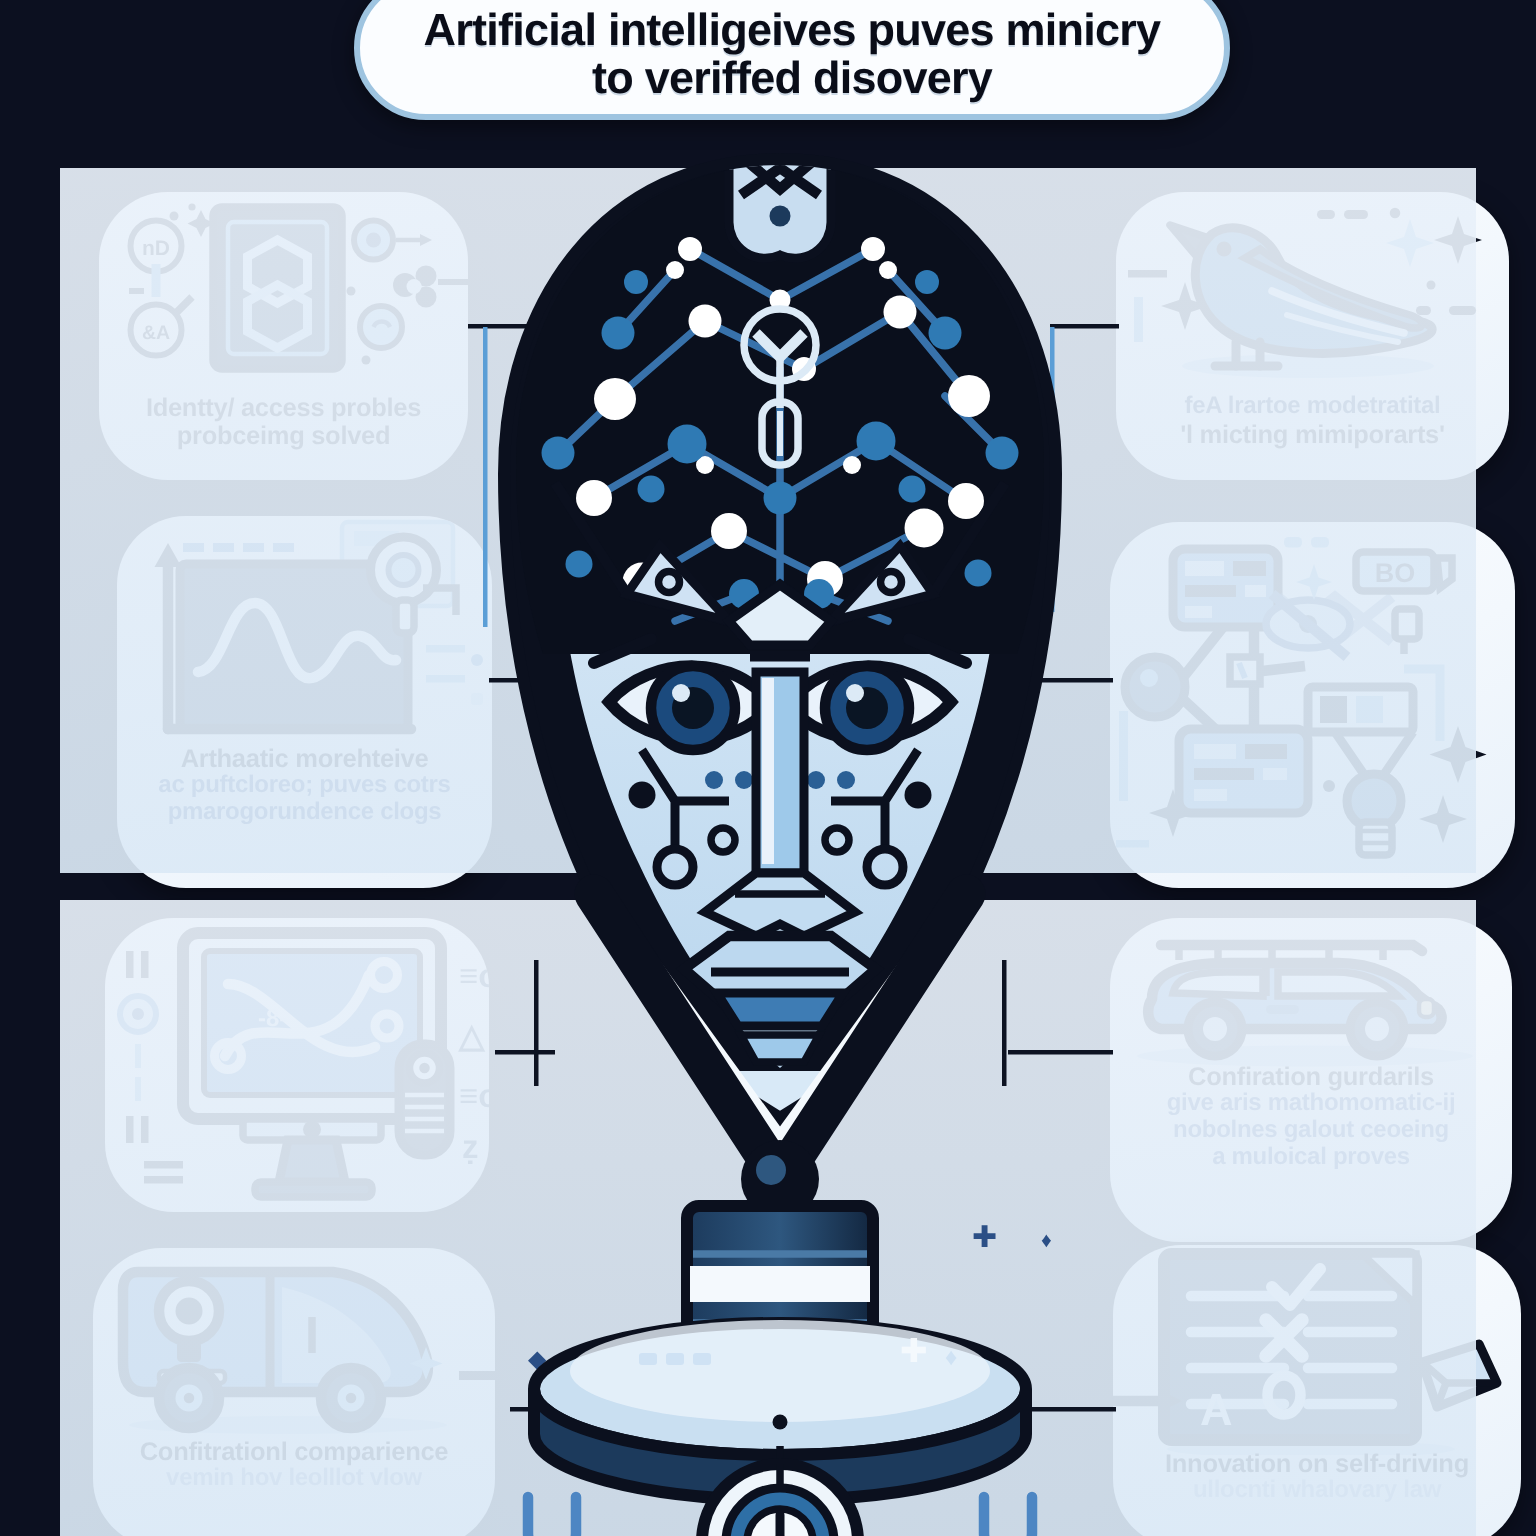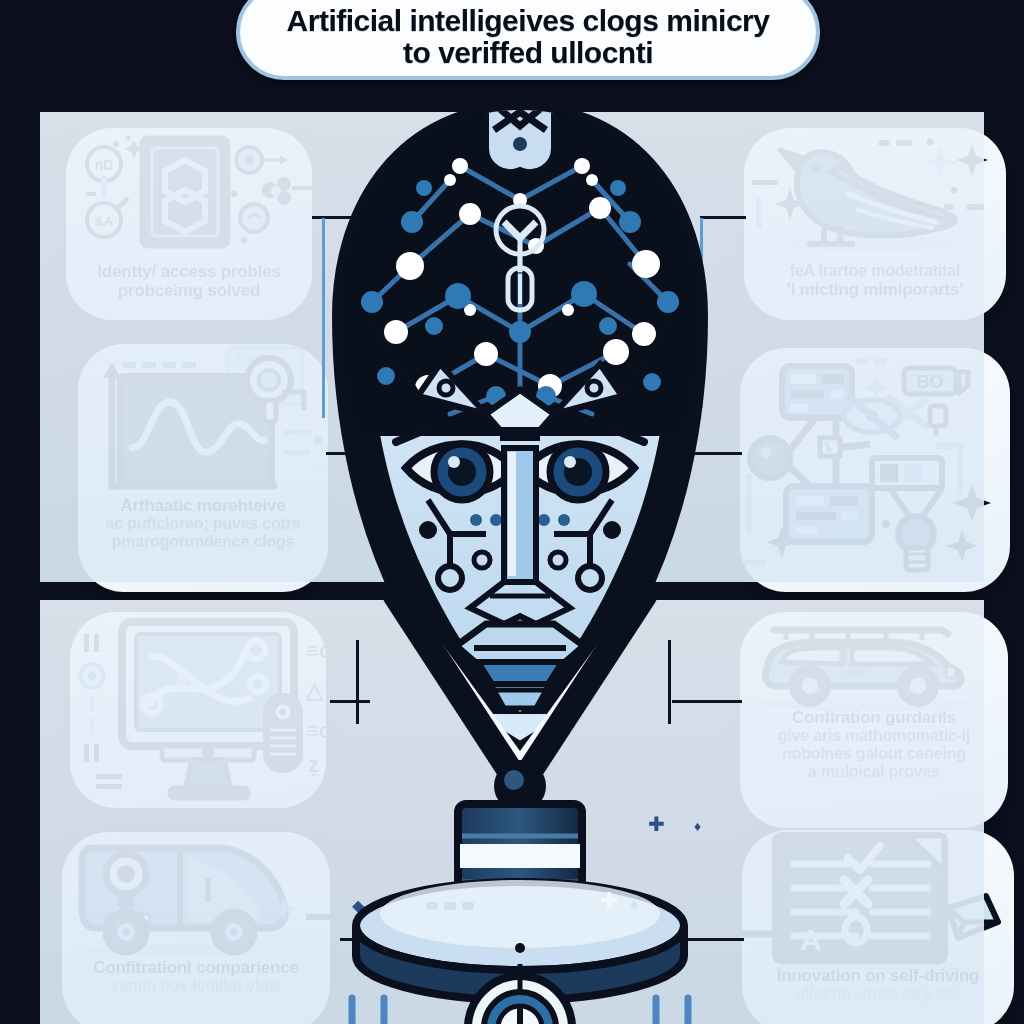--- a/index.html
+++ b/index.html
@@ -93,22 +93,22 @@
   <div class="conn v blue" style="left:700px;top:218px;height:190px;"></div>
   <div class="conn v" style="left:356px;top:640px;height:84px;"></div>
   <div class="conn v" style="left:668px;top:640px;height:84px;"></div>
 
   <span class="sparkle" style="left:648px;top:812px;font-size:20px;">✚</span>
   <span class="sparkle" style="left:694px;top:818px;font-size:14px;">♦</span>
   <span class="sparkle" style="left:352px;top:896px;font-size:16px;">◆</span>
 
   <div class="title-card">
     <div class="t-inner">
-      <div>Artificial intelligeives clogs minicry</div>
-      <div>to veriffed ullocnti</div>
+      <div>Artificial intelligeives puves minicry</div>
+      <div>to veriffed disovery</div>
     </div>
   </div>
 
   <div class="panel" id="p-tl">
     <svg class="art ico" width="246" height="130" viewBox="0 0 246 130">
       <rect x="76" y="10" width="86" height="108" rx="6" fill="#0d1526" stroke="#0b101e" stroke-width="5"></rect>
       <rect x="86" y="20" width="66" height="88" rx="4" fill="#132a45" stroke="#7fb4dd" stroke-width="3"></rect>
       <polygon points="119,32 139,43 139,63 119,74 99,63 99,43" fill="none" stroke="#cfe4f6" stroke-width="6"></polygon>
       <polygon points="119,62 139,73 139,93 119,104 99,93 99,73" fill="none" stroke="#b9d6ee" stroke-width="6"></polygon>
       <circle cx="38" cy="36" r="17" fill="#fff" stroke="#0b101e" stroke-width="4"></circle>

